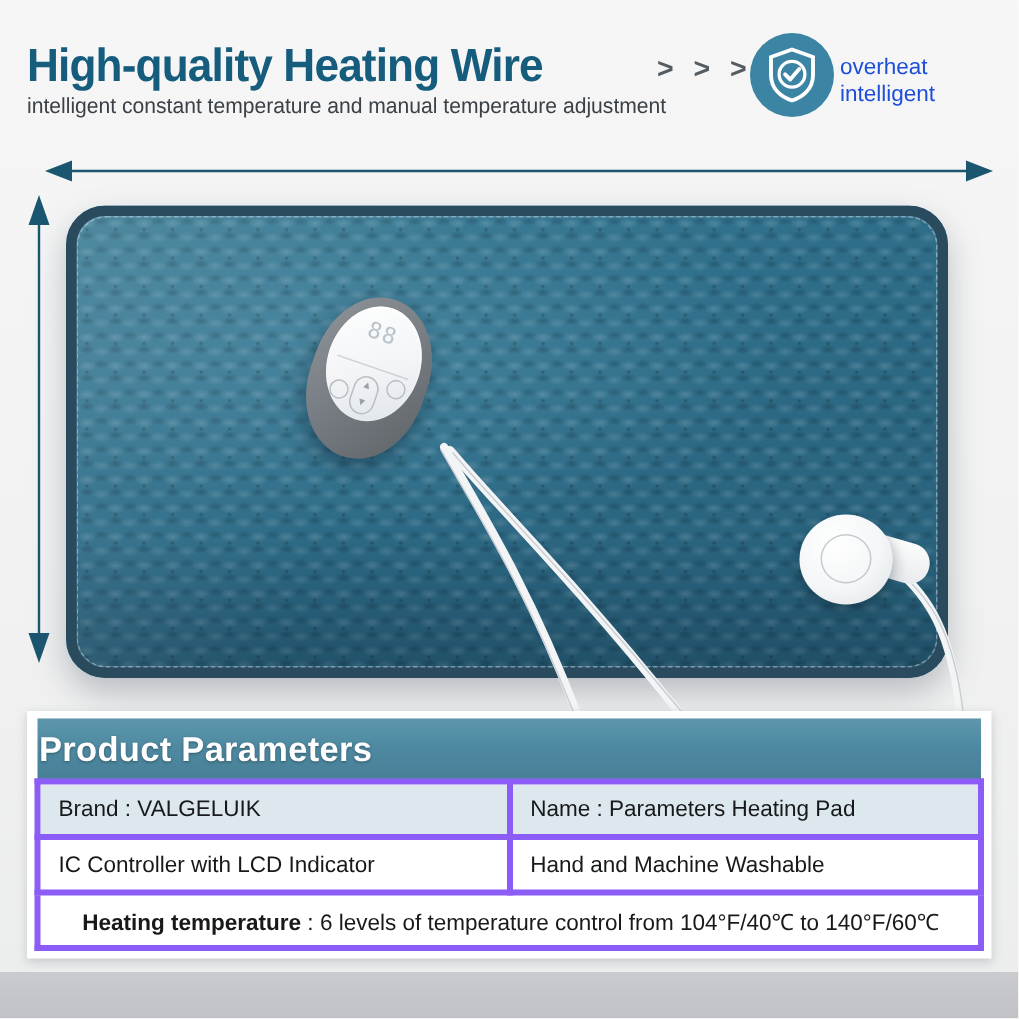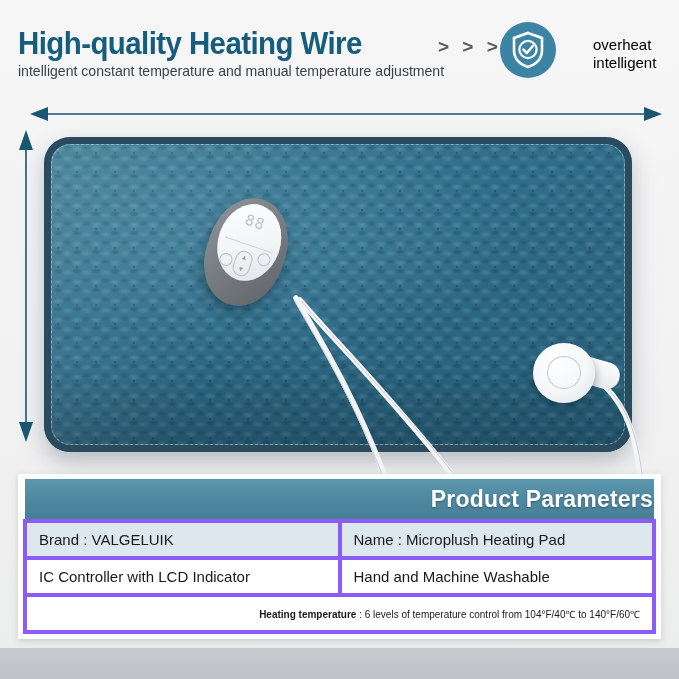--- a/index.html
+++ b/index.html
@@ -75,24 +75,24 @@
     width: 56px; height: 56px;
     border-radius: 50%;
     background: #3b84a3;
     display: flex;
     align-items: center;
     justify-content: center;
   }
   .shield-badge svg { display: block; }
   .overheat-text {
     position: absolute;
-    left: 593px; top: 36px;
+    left: 560px; top: 36px;
     font-size: 15px;
     line-height: 1.18;
-    color: #000000;
+    color: #1d4ed8;
     white-space: nowrap;
   }
   .overheat-text .l2 { display: block; }
 
   
   .arrow-h {
     position: absolute;
     left: 30px; top: 106px;
     width: 632px; height: 16px;
   }
@@ -274,40 +274,40 @@
     width: 100%;
     border-collapse: collapse;
     table-layout: fixed;
   }
   table.params th.thead {
     background: linear-gradient(180deg, #5e97ad 0%, #4e8aa2 45%, #487f96 100%);
     color: #ffffff;
     font-size: 23px;
     font-weight: bold;
     height: 38px;
-    text-align: right;
+    text-align: left;
     letter-spacing: 0.2px;
     text-shadow: 0 1px 2px rgba(0,0,0,0.35);
   }
   table.params td {
     font-size: 15px;
     color: #17191b;
     height: 33px;
     padding: 0 12px;
     border: 4px solid #8b5cf6;
     background: #ffffff;
     white-space: nowrap;
     overflow: hidden;
   }
   table.params tr.row-tinted td {
     background: #dce8ed;
   }
   table.params td.full {
-    text-align: right;
-    font-size: 10px;
+    text-align: center;
+    font-size: 15px;
     padding-left: 14px;
   }
   .bold-lbl { font-weight: bold; }
 </style>
 </head>
 <body>
 
 <div id="canvas">
 
   <div class="bg-top"></div>
@@ -388,21 +388,21 @@
   <div class="table-wrap">
     <table class="params">
       <thead>
         <tr>
           <th class="thead" colspan="2">Product Parameters</th>
         </tr>
       </thead>
       <tbody>
         <tr class="row-tinted">
           <td>Brand : VALGELUIK</td>
-          <td>Name : Microplush Heating Pad</td>
+          <td>Name : Parameters Heating Pad</td>
         </tr>
         <tr>
           <td>IC Controller with LCD Indicator</td>
           <td>Hand and Machine Washable</td>
         </tr>
         <tr>
           <td class="full" colspan="2"><span class="bold-lbl">Heating temperature</span><span> : </span><span>6 levels of temperature control from 104°F/40℃ to 140°F/60℃</span></td>
         </tr>
       </tbody>
     </table>

